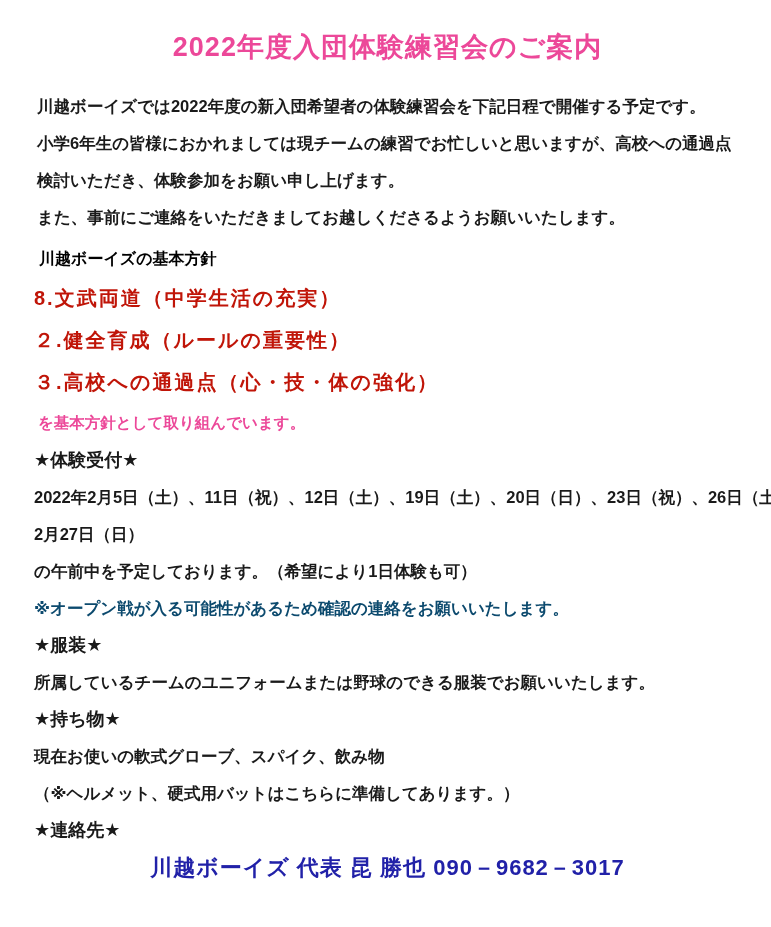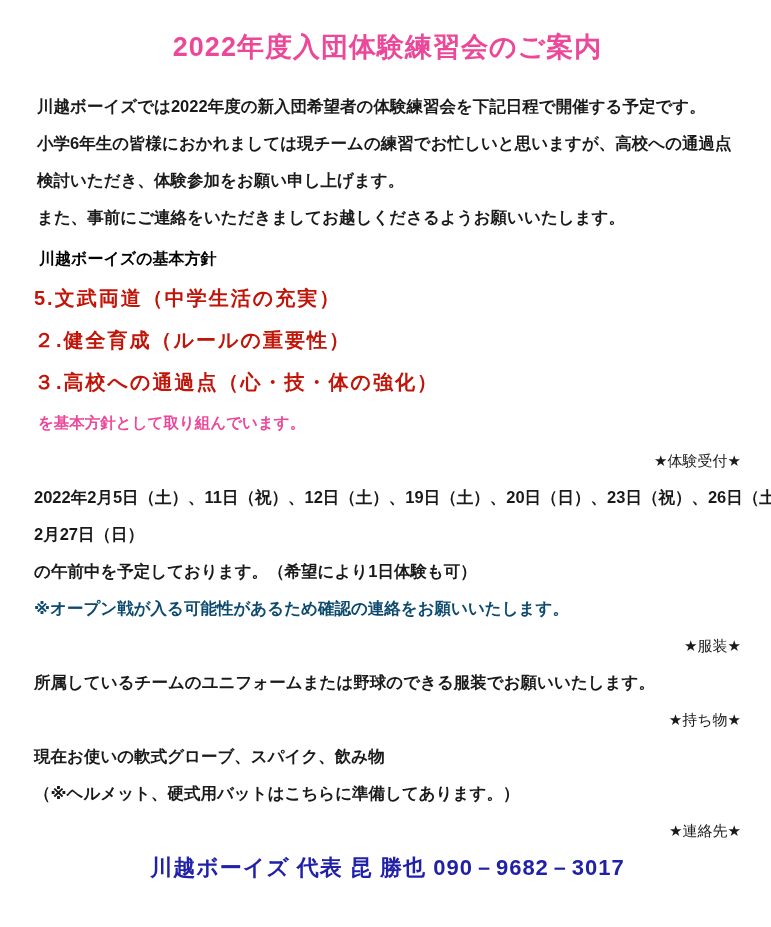--- a/index.html
+++ b/index.html
@@ -59,23 +59,23 @@
   }
   .policy-closing {
     color: #ec4899;
     font-size: 15.5px;
     font-weight: 700;
     line-height: 39px;
     height: 39px;
     padding-left: 4px;
   }
   .star-header {
-    font-size: 15px;
-    font-weight: 400;
-    text-align: right;
+    font-size: 18px;
+    font-weight: 700;
+    text-align: left;
     line-height: 37px;
     height: 37px;
   }
   .warning {
     color: #0c4a6e;
     font-weight: 700;
   }
   .contact-line {
     color: #2121a8;
     font-size: 22px;
@@ -96,21 +96,21 @@
 
   <div>
     <div class="line indent">川越ボーイズでは2022年度の新入団希望者の体験練習会を下記日程で開催する予定です。</div>
     <div class="line indent">小学6年生の皆様におかれましては現チームの練習でお忙しいと思いますが、高校への通過点</div>
     <div class="line indent">検討いただき、体験参加をお願い申し上げます。</div>
     <div class="line indent">また、事前にご連絡をいただきましてお越しくださるようお願いいたします。</div>
   </div>
 
   <div>
     <div class="policy-heading">川越ボーイズの基本方針</div>
-    <div class="policy-item">5.文武両道（中学生活の充実）</div>
+    <div class="policy-item">8.文武両道（中学生活の充実）</div>
     <div class="policy-item">２.健全育成（ルールの重要性）</div>
     <div class="policy-item">３.高校への通過点（心・技・体の強化）</div>
     <div class="policy-closing">を基本方針として取り組んでいます。</div>
   </div>
 
   <div>
     <div class="star-header">★体験受付★</div>
     <div class="line">2022年2月5日（土）、11日（祝）、12日（土）、19日（土）、20日（日）、23日（祝）、26日（土）、</div>
     <div class="line">2月27日（日）</div>
     <div class="line">の午前中を予定しております。（希望により1日体験も可）</div>

